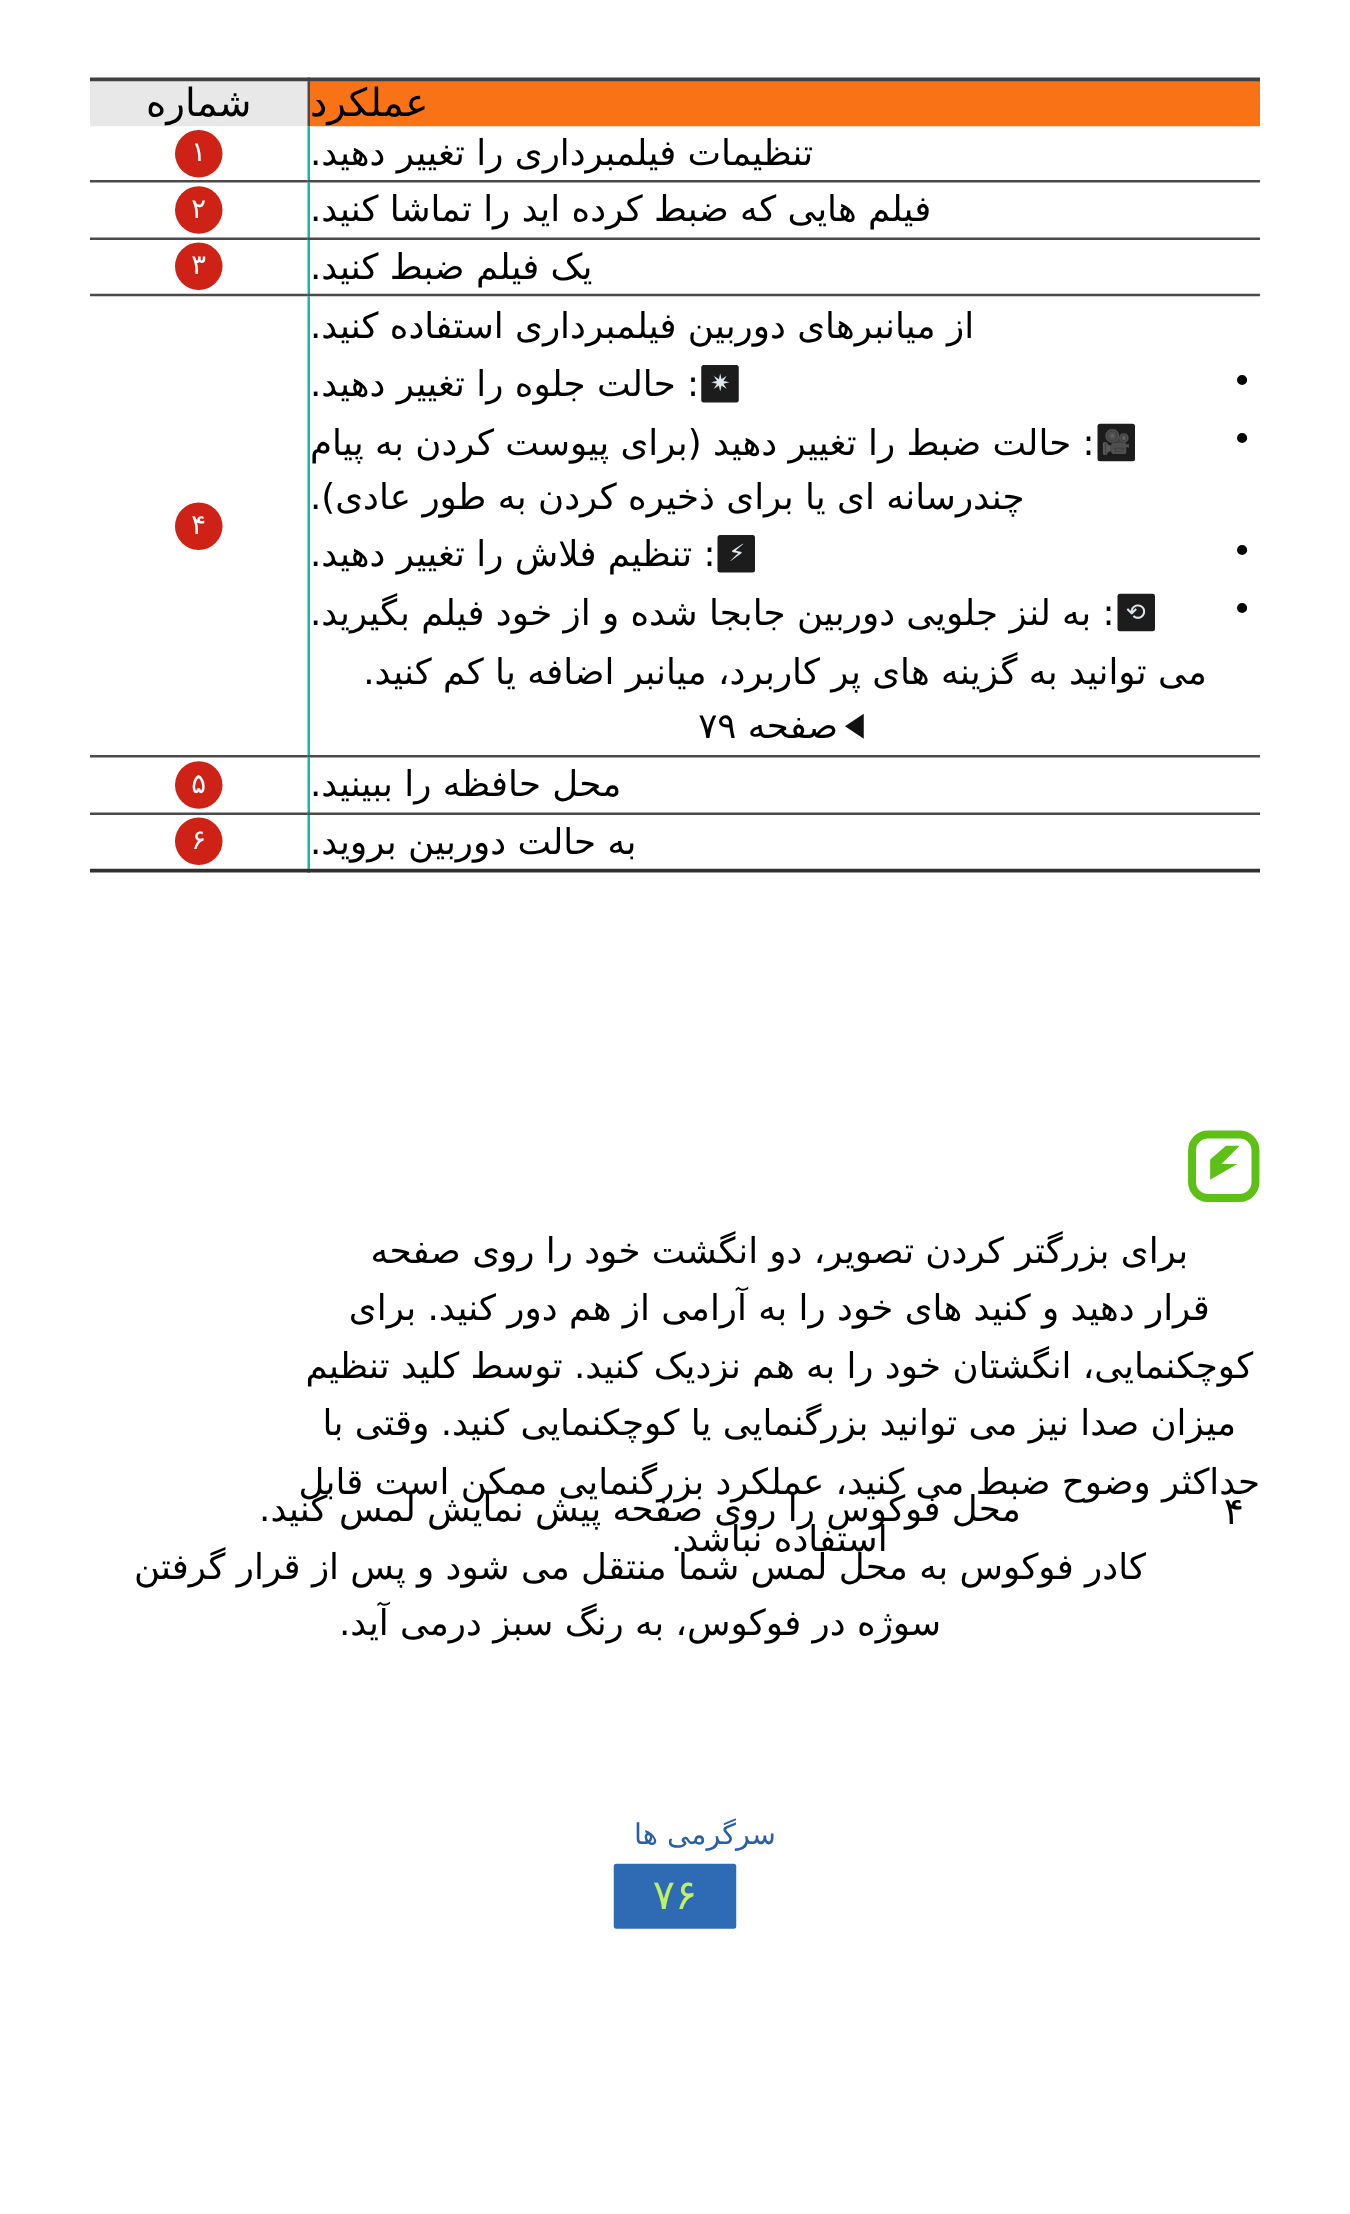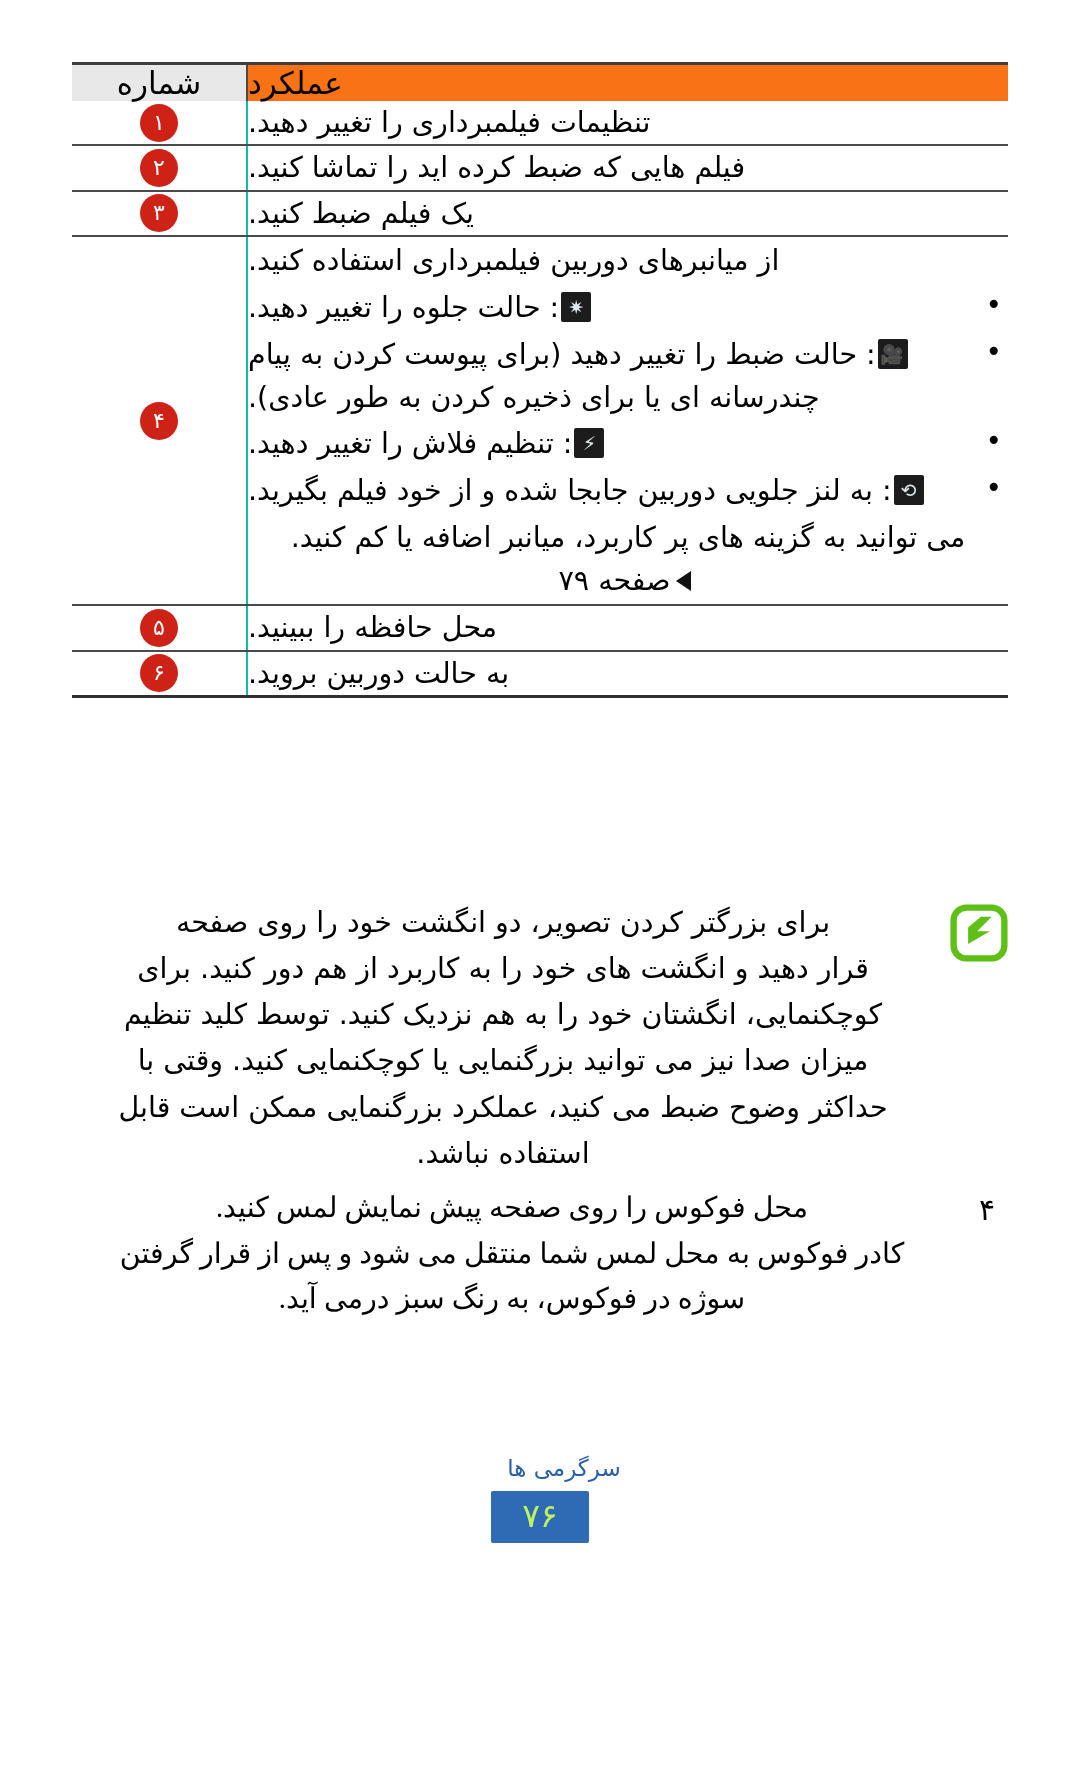--- a/index.html
+++ b/index.html
@@ -150,20 +150,21 @@
     margin: 0 6px;
   }
 
   
   .note-block {
     position: absolute;
     top: 900px;
     right: 72px;
     left: 72px;
     display: flex;
+    flex-direction: column;
     align-items: flex-start;
     gap: 16px;
   }
   .note-icon {
     flex: 0 0 auto;
     width: 58px;
     height: 58px;
     margin-top: 4px;
   }
   .note-text {
@@ -193,21 +194,20 @@
     line-height: 1.5;
     text-align: center;
     padding-top: 2px;
   }
   .step-body {
     flex: 1 1 auto;
     font-size: 28.5px;
     line-height: 1.6;
     text-align: center;
     direction: rtl;
-    font-family: Liberation Serif, serif;
   }
   .step-body p { margin: 0; }
   .step-body .sub { display: block; }
 
   
   .footer {
     position: absolute;
     left: 0;
     right: 0;
     top: 1455px;
@@ -315,21 +315,21 @@
 
   <div class="note-block">
     <div class="note-icon">
       <svg viewBox="0 0 64 64" width="58" height="58" aria-hidden="true">
         <rect x="4" y="4" width="56" height="56" rx="14" ry="14" fill="none" stroke="#5ec016" stroke-width="7"></rect>
         <path d="M20 44 L20 26 L34 14 L46 14 L30 30 L44 30 L20 44 Z" fill="#5ec016"></path>
       </svg>
     </div>
     <div class="note-text">
       <p>برای بزرگتر کردن تصویر، دو انگشت خود را روی صفحه</p>
-      <p>قرار دهید و انگشت های خود را به کاربرد از هم دور کنید. برای</p>
+      <p>قرار دهید و کنید های خود را به آرامی از هم دور کنید. برای</p>
       <p>کوچکنمایی، انگشتان خود را به هم نزدیک کنید. توسط کلید تنظیم</p>
       <p>میزان صدا نیز می توانید بزرگنمایی یا کوچکنمایی کنید. وقتی با</p>
       <p>حداکثر وضوح ضبط می کنید، عملکرد بزرگنمایی ممکن است قابل</p>
       <p>استفاده نباشد.</p>
     </div>
   </div>
 
   <div class="step-block">
     <div class="step-num">۴</div>
     <div class="step-body">

